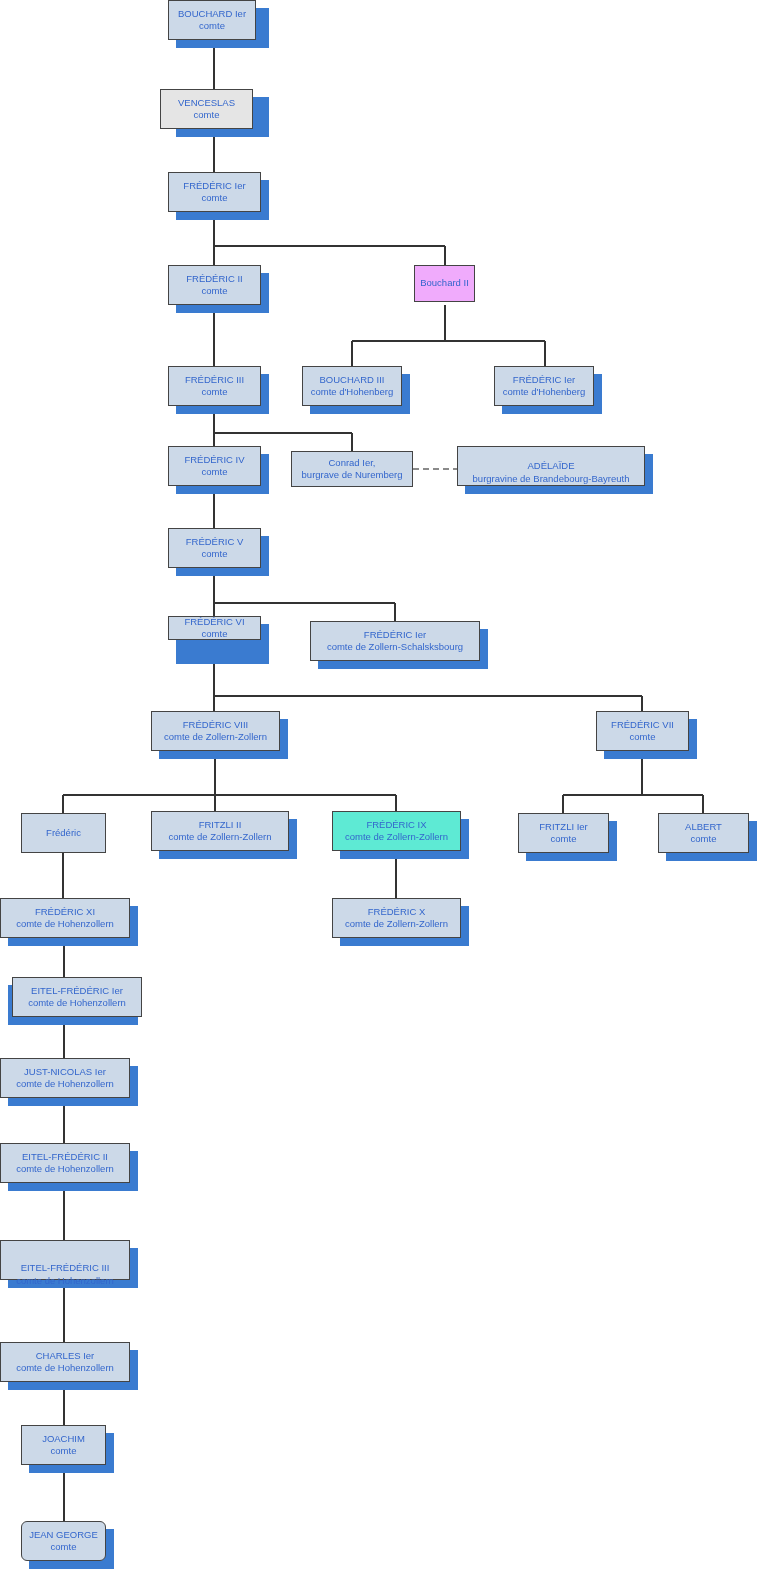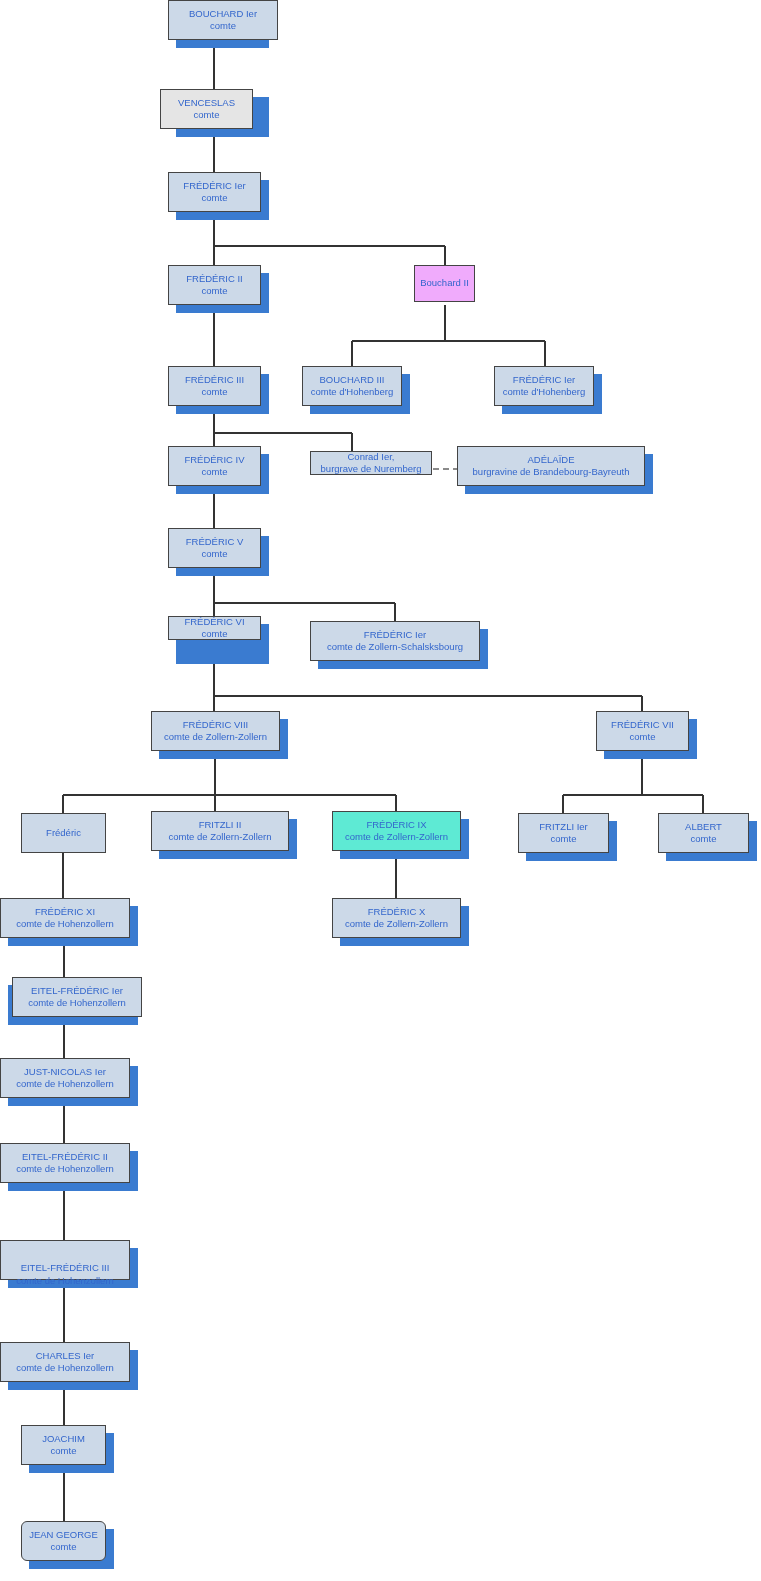--- a/index.html
+++ b/index.html
@@ -92,21 +92,21 @@
       <div class="shadow" style="left: 340px; top: 906px; width: 129px; height: 40px; background: rgb(58, 123, 208);"></div>
       <div class="shadow" style="left: 8px; top: 985px; width: 130px; height: 40px; background: rgb(58, 123, 208);"></div>
       <div class="shadow" style="left: 8px; top: 1066px; width: 130px; height: 40px; background: rgb(58, 123, 208);"></div>
       <div class="shadow" style="left: 8px; top: 1151px; width: 130px; height: 40px; background: rgb(58, 123, 208);"></div>
       <div class="shadow" style="left: 8px; top: 1248px; width: 130px; height: 40px; background: rgb(58, 123, 208);"></div>
       <div class="shadow" style="left: 8px; top: 1350px; width: 130px; height: 40px; background: rgb(58, 123, 208);"></div>
       <div class="shadow" style="left: 29px; top: 1433px; width: 85px; height: 40px; background: rgb(58, 123, 208);"></div>
       <div class="shadow" style="left: 29px; top: 1529px; width: 85px; height: 40px; background: rgb(58, 123, 208);"></div>
     </div>
   <div id="node-layer">
-      <div class="node" style="left: 168px; top: 0px; width: 110px; height: 40px; background: rgb(204, 217, 232); border-color: rgb(68, 68, 68);">
+      <div class="node" style="left: 168px; top: 0px; width: 88px; height: 40px; background: rgb(204, 217, 232); border-color: rgb(68, 68, 68);">
         <span class="lbl" style="color: rgb(51, 102, 204);"><span class="l1">BOUCHARD Ier</span><span class="l2">comte</span></span>
       </div>
       <div class="node" style="left: 160px; top: 89px; width: 93px; height: 40px; background: #e5e5e5; border-color: rgb(68, 68, 68);">
         <span class="lbl" style="color: rgb(51, 102, 204);"><span class="l1">VENCESLAS</span><span class="l2">comte</span></span>
       </div>
       <div class="node" style="left: 168px; top: 172px; width: 93px; height: 40px; background: rgb(204, 217, 232); border-color: rgb(68, 68, 68);">
         <span class="lbl" style="color: rgb(51, 102, 204);"><span class="l1">FRÉDÉRIC Ier</span><span class="l2">comte</span></span>
       </div>
       <div class="node" style="left: 168px; top: 265px; width: 93px; height: 40px; background: rgb(204, 217, 232); border-color: rgb(68, 68, 68);">
         <span class="lbl" style="color: rgb(51, 102, 204);"><span class="l1">FRÉDÉRIC II</span><span class="l2">comte</span></span>
@@ -119,24 +119,24 @@
       </div>
       <div class="node" style="left: 302px; top: 366px; width: 100px; height: 40px; background: rgb(204, 217, 232); border-color: rgb(68, 68, 68);">
         <span class="lbl" style="color: rgb(51, 102, 204);"><span class="l1">BOUCHARD III</span><span class="l2">comte d'Hohenberg</span></span>
       </div>
       <div class="node" style="left: 494px; top: 366px; width: 100px; height: 40px; background: rgb(204, 217, 232); border-color: rgb(68, 68, 68);">
         <span class="lbl" style="color: rgb(51, 102, 204);"><span class="l1">FRÉDÉRIC Ier</span><span class="l2">comte d'Hohenberg</span></span>
       </div>
       <div class="node" style="left: 168px; top: 446px; width: 93px; height: 40px; background: rgb(204, 217, 232); border-color: rgb(68, 68, 68);">
         <span class="lbl" style="color: rgb(51, 102, 204);"><span class="l1">FRÉDÉRIC IV</span><span class="l2">comte</span></span>
       </div>
-      <div class="node" style="left: 291px; top: 451px; width: 122px; height: 24px; background: rgb(204, 217, 232); border-color: rgb(68, 68, 68); margin-left: 19px;">
+      <div class="node" style="left: 291px; top: 451px; width: 122px; height: 36px; background: rgb(204, 217, 232); border-color: rgb(68, 68, 68);">
         <span class="lbl" style="color: rgb(51, 102, 204);"><span class="l1">Conrad Ier,</span><span class="l2">burgrave de Nuremberg</span></span>
       </div>
-      <div class="node" style="left: 457px; top: 446px; width: 188px; height: 40px; background: rgb(204, 217, 232); border-color: rgb(68, 68, 68);">
+      <div class="node" style="left: 457px; top: 446px; width: 188px; height: 40px; background: rgb(204, 217, 232); border-color: rgb(68, 68, 68); align-items: flex-end;">
         <span class="lbl" style="color: rgb(51, 102, 204);"><span class="l1">ADÉLAÏDE</span><span class="l2">burgravine de Brandebourg-Bayreuth</span></span>
       </div>
       <div class="node" style="left: 168px; top: 528px; width: 93px; height: 40px; background: rgb(204, 217, 232); border-color: rgb(68, 68, 68);">
         <span class="lbl" style="color: rgb(51, 102, 204);"><span class="l1">FRÉDÉRIC V</span><span class="l2">comte</span></span>
       </div>
       <div class="node" style="left: 168px; top: 616px; width: 93px; height: 24px; background: rgb(204, 217, 232); border-color: rgb(68, 68, 68);">
         <span class="lbl" style="color: rgb(51, 102, 204);"><span class="l1">FRÉDÉRIC VI</span><span class="l2">comte</span></span>
       </div>
       <div class="node" style="left: 310px; top: 621px; width: 170px; height: 40px; background: rgb(204, 217, 232); border-color: rgb(68, 68, 68);">
         <span class="lbl" style="color: rgb(51, 102, 204);"><span class="l1">FRÉDÉRIC Ier</span><span class="l2">comte de Zollern-Schalsksbourg</span></span>

